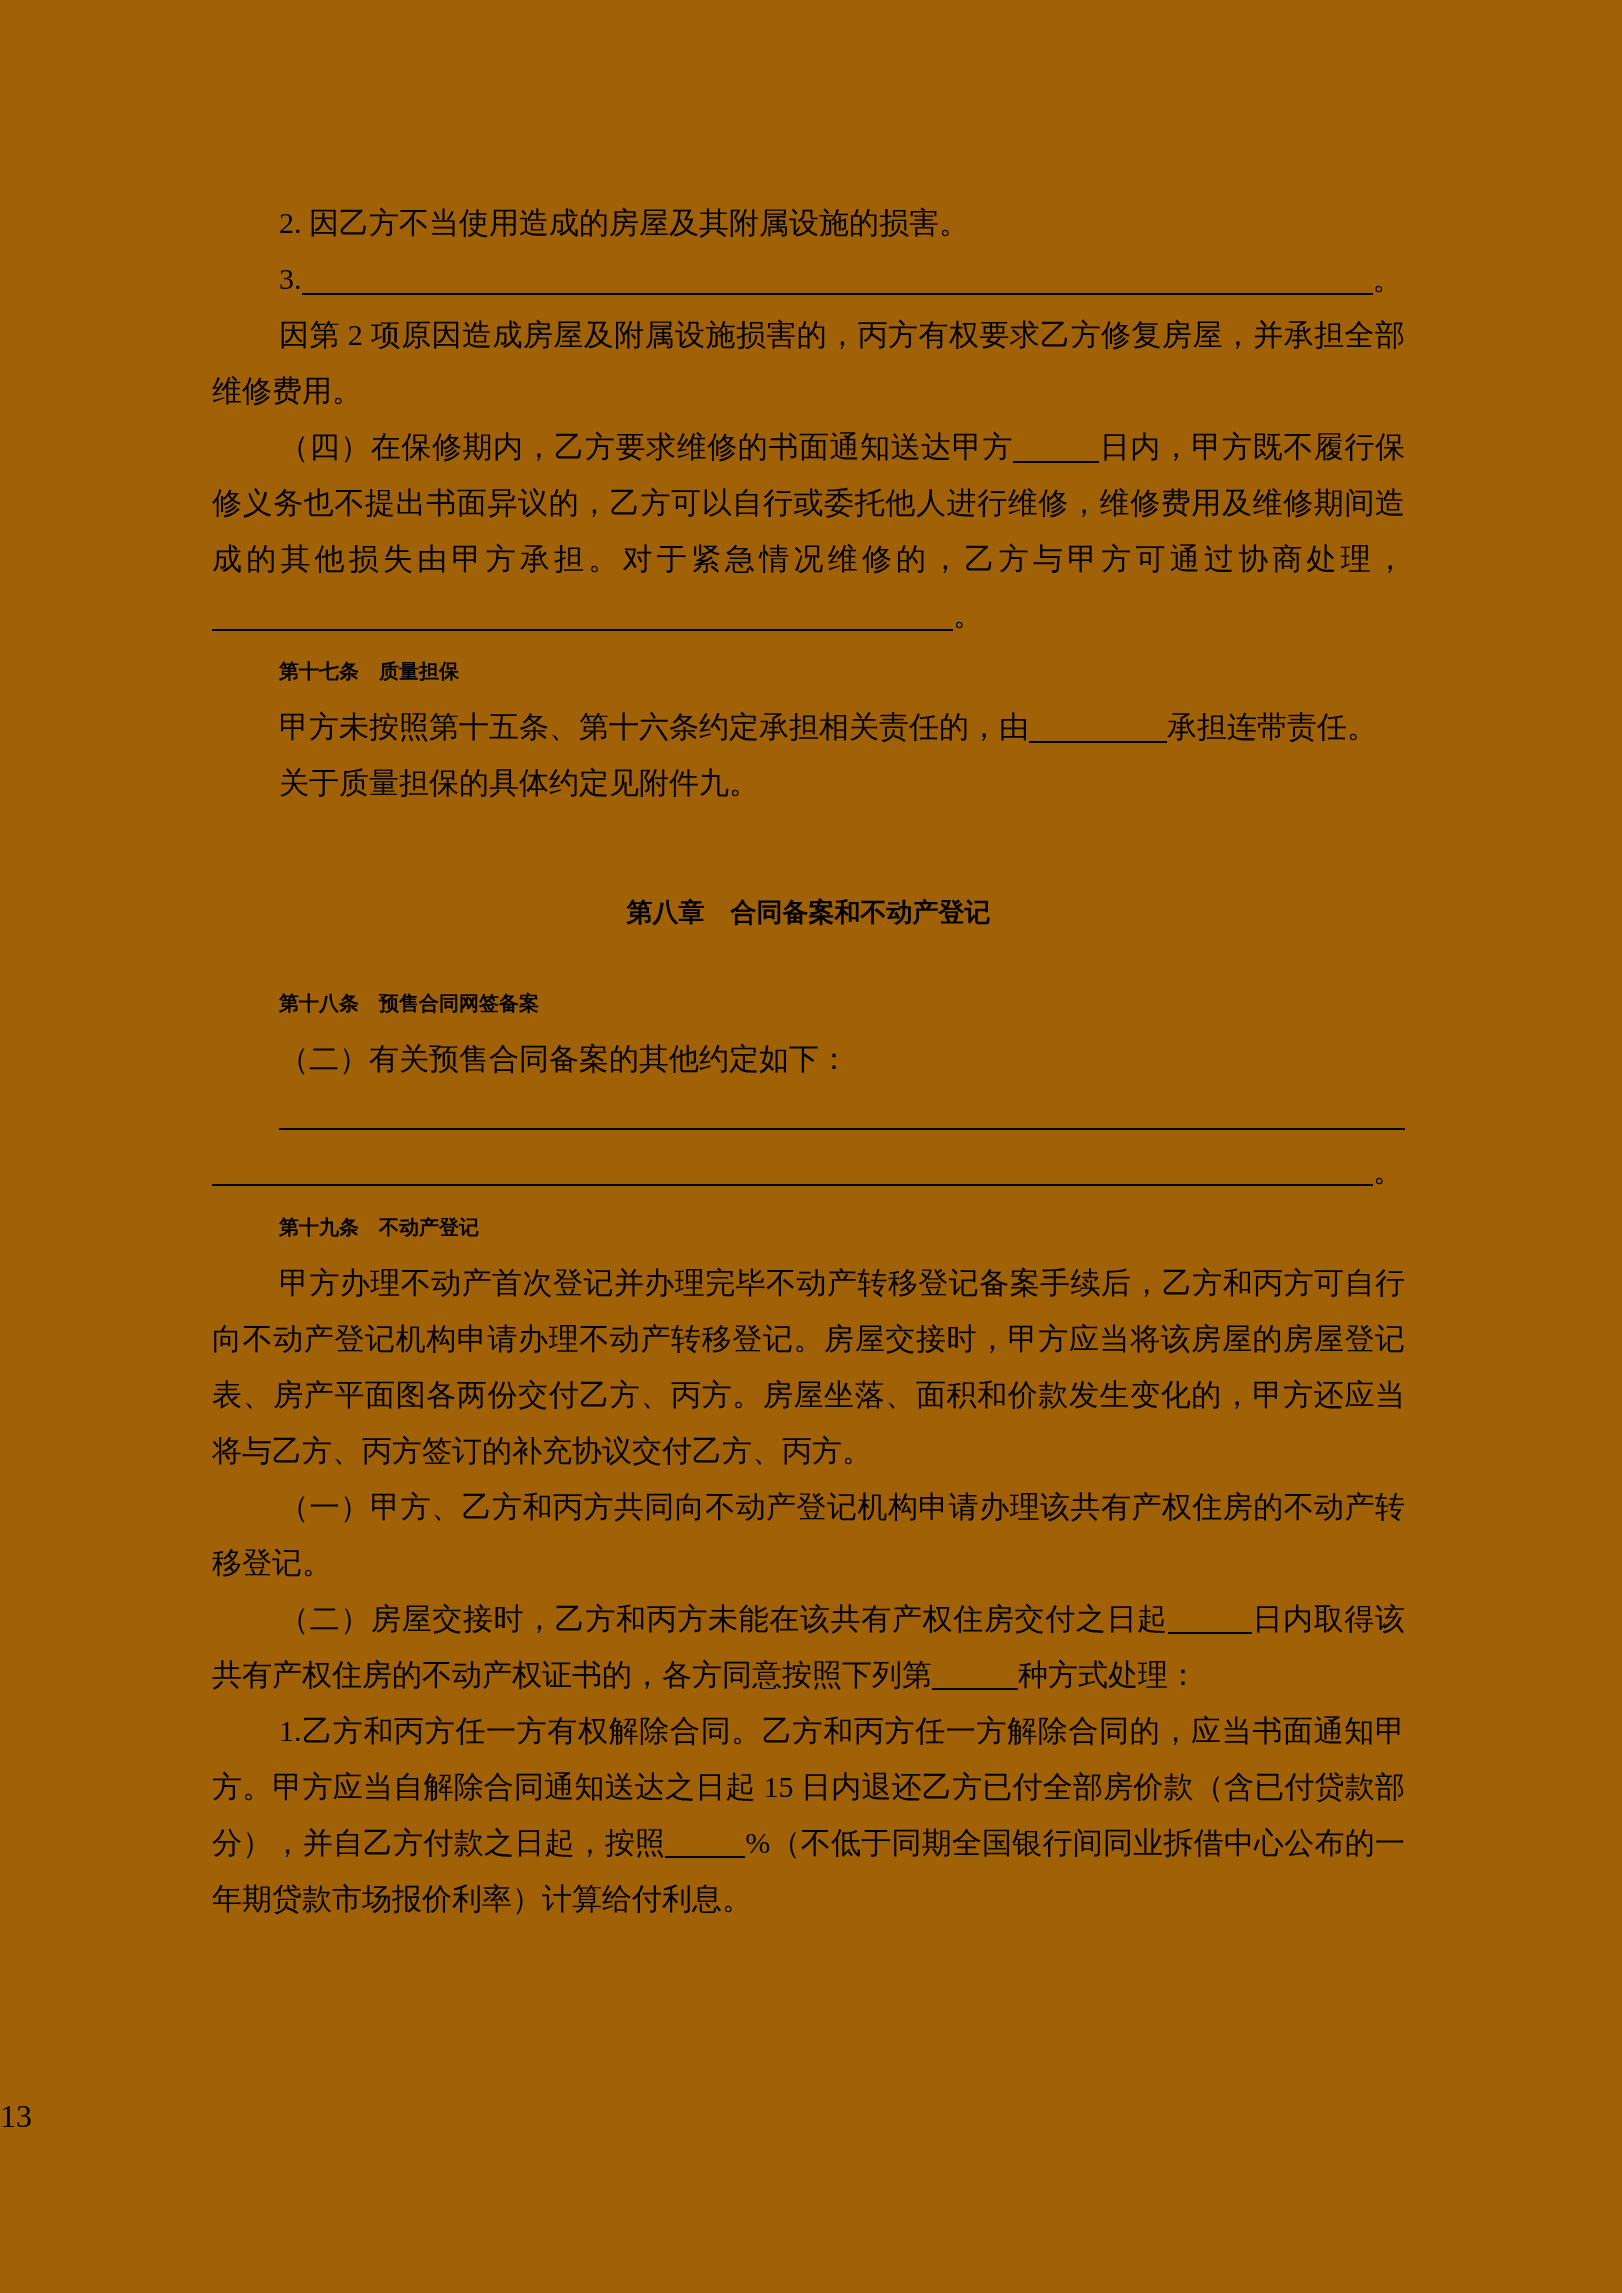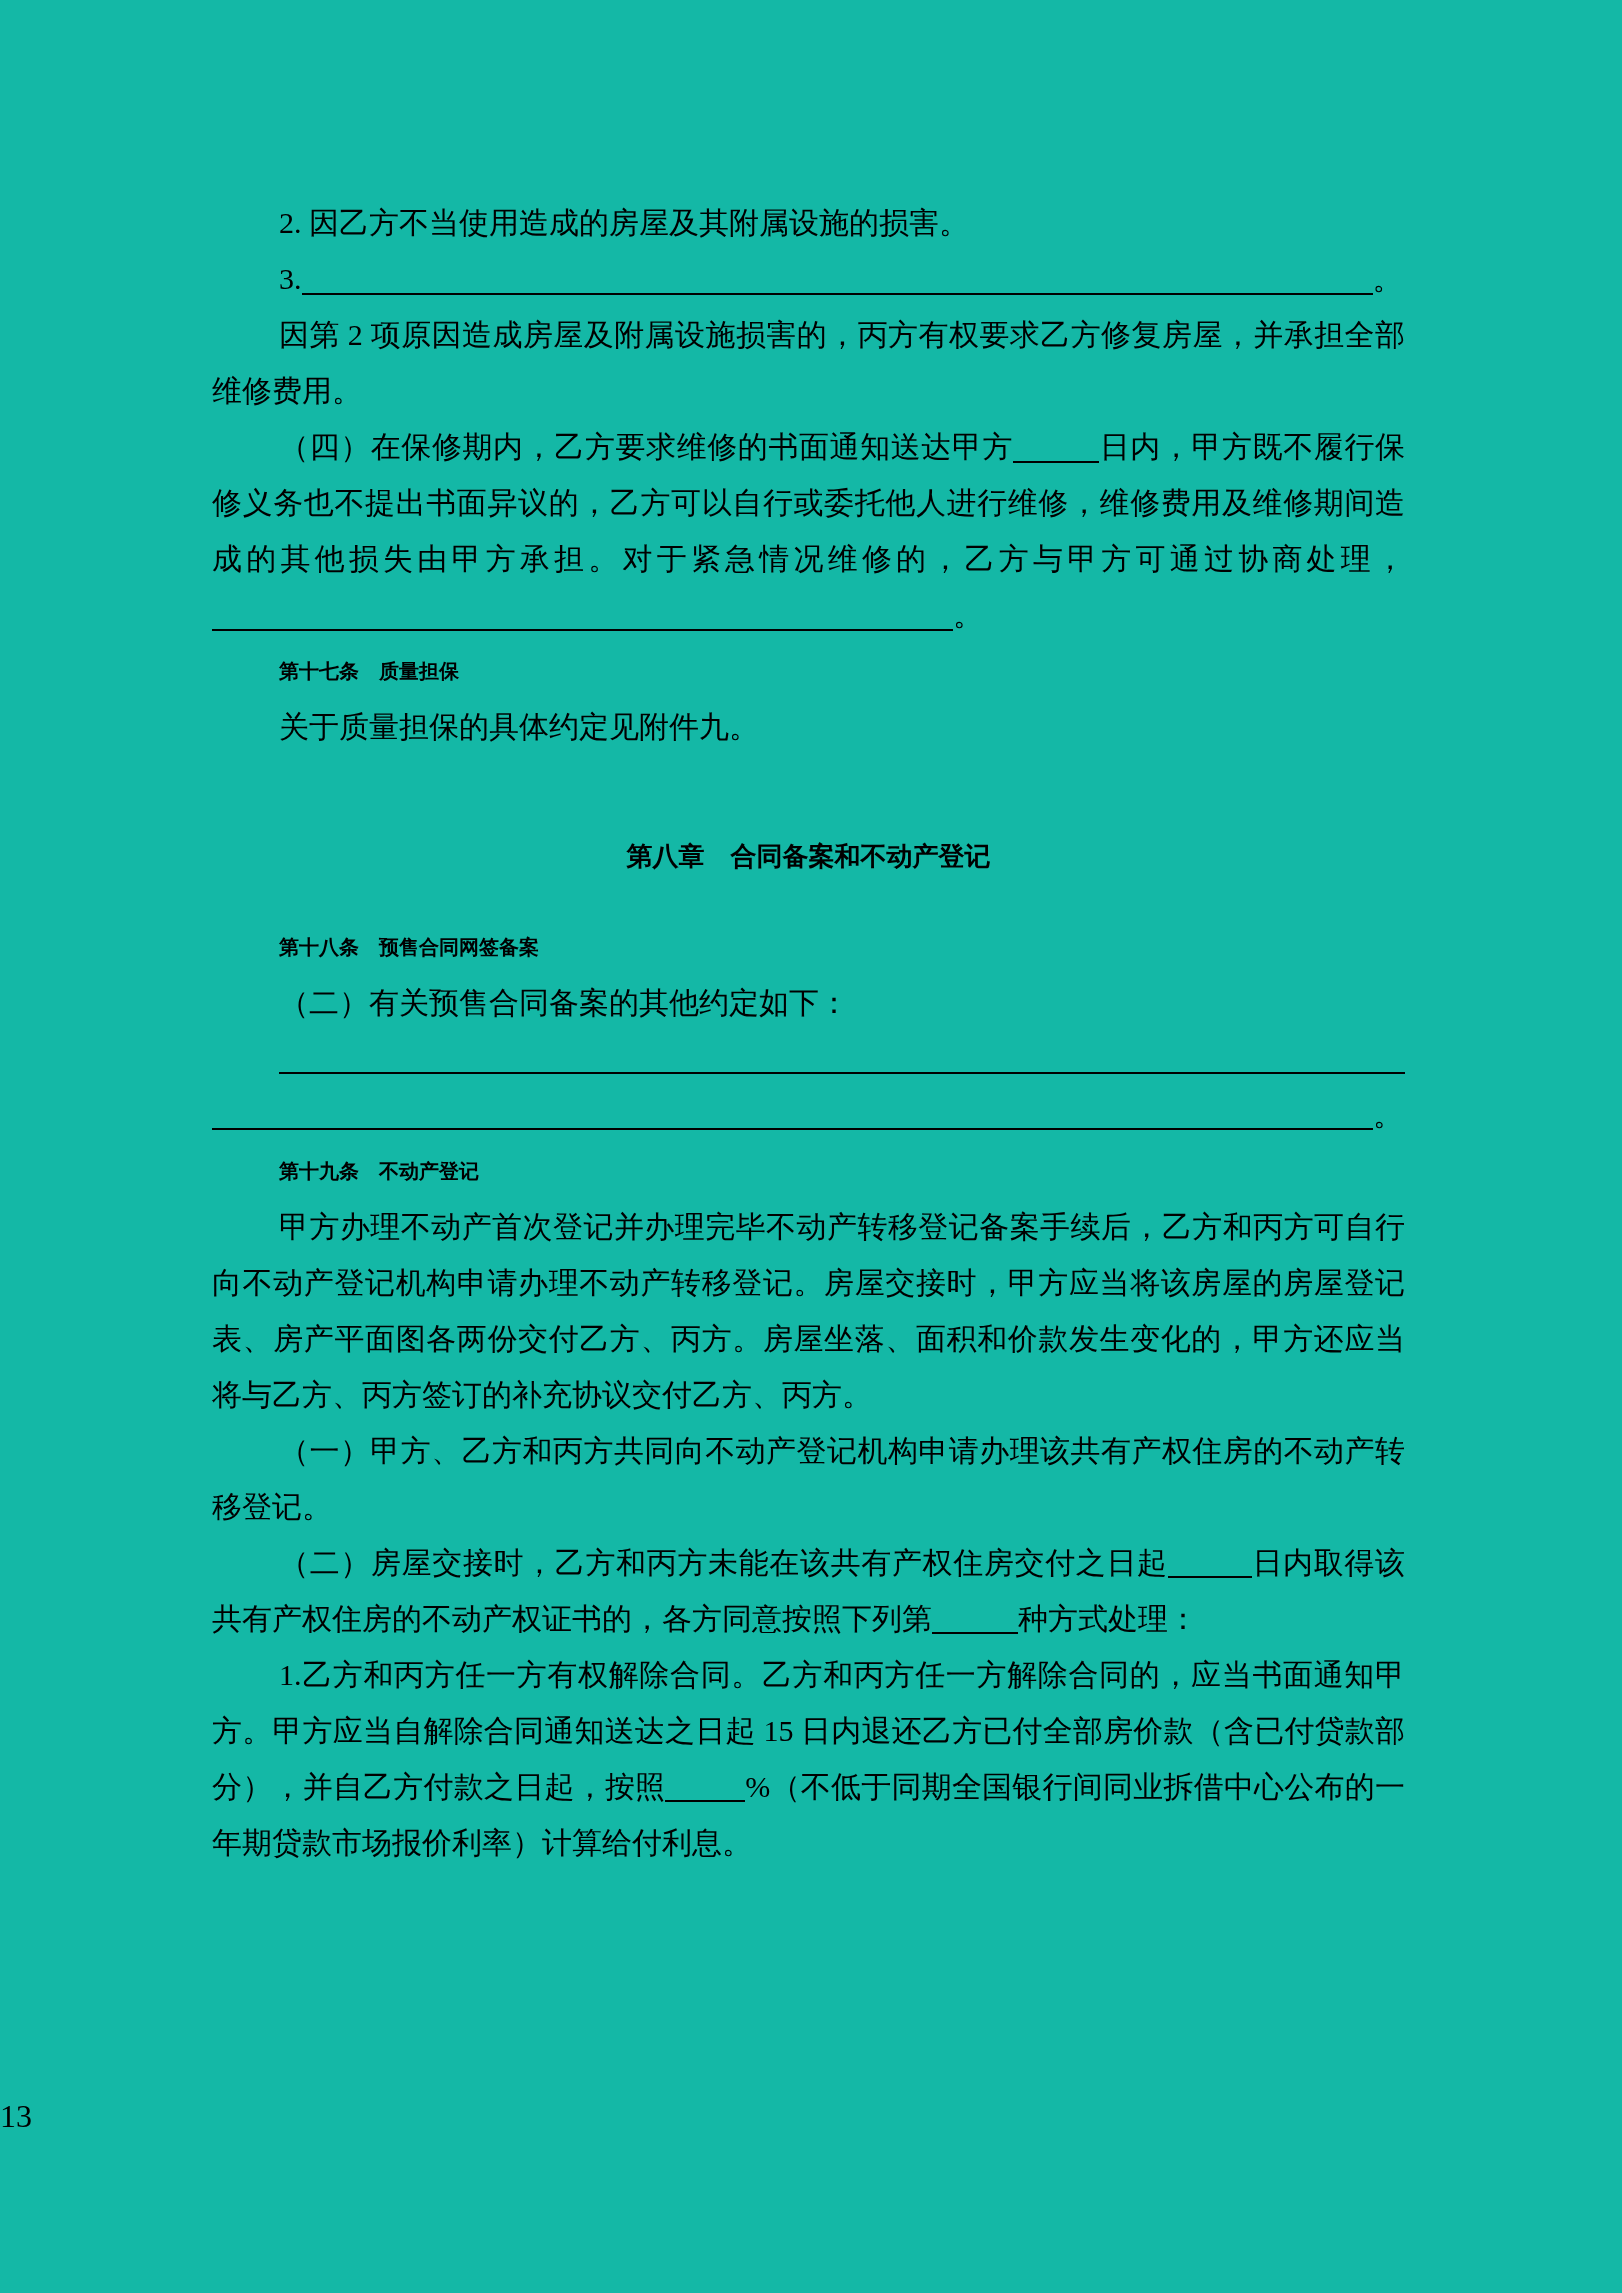--- a/index.html
+++ b/index.html
@@ -4,21 +4,21 @@
 <style>
   html, body {
     margin: 0;
     padding: 0;
     background: #ffffff;
   }
   .page {
     position: relative;
     width: 1623px;
     height: 2294px;
-    background: #14b8a6;
+    background: #a16207;
     color: #000000;
     font-family: "Liberation Serif", "DejaVu Serif", serif;
     font-size: 30px;
     overflow: hidden;
     text-decoration: underline;
   }
   .content {
     position: absolute;
     left: 212px;
     top: 195px;
@@ -85,20 +85,23 @@
     </p>
 
     <p class="body indent">
       <span>（四）在保修期内，乙方要求维修的书面通知送达甲方</span><span class="blank" style="width:86px"></span><span>日内，甲方既不履行保修义务也不提出书面异议的，乙方可以自行或委托他人进行维修，维修费用及维修期间造成的其他损失由甲方承担。对于紧急情况维修的，乙方与甲方可通过协商处理，</span><span class="blank" style="width:741px"></span><span>。</span>
     </p>
 
     <p class="art-heading">
       <span>第十七条　质量担保</span>
     </p>
 
+    <p class="body indent">
+      <span>甲方未按照第十五条、第十六条约定承担相关责任的，由</span><span class="blank" style="width:138px"></span><span>承担连带责任。</span>
+    </p>
 
     <p class="body indent">
       <span>关于质量担保的具体约定见附件九。</span>
     </p>
 
     <p class="chapter-heading">
       <span>第八章　合同备案和不动产登记</span>
     </p>
 
     <p class="art-heading">

